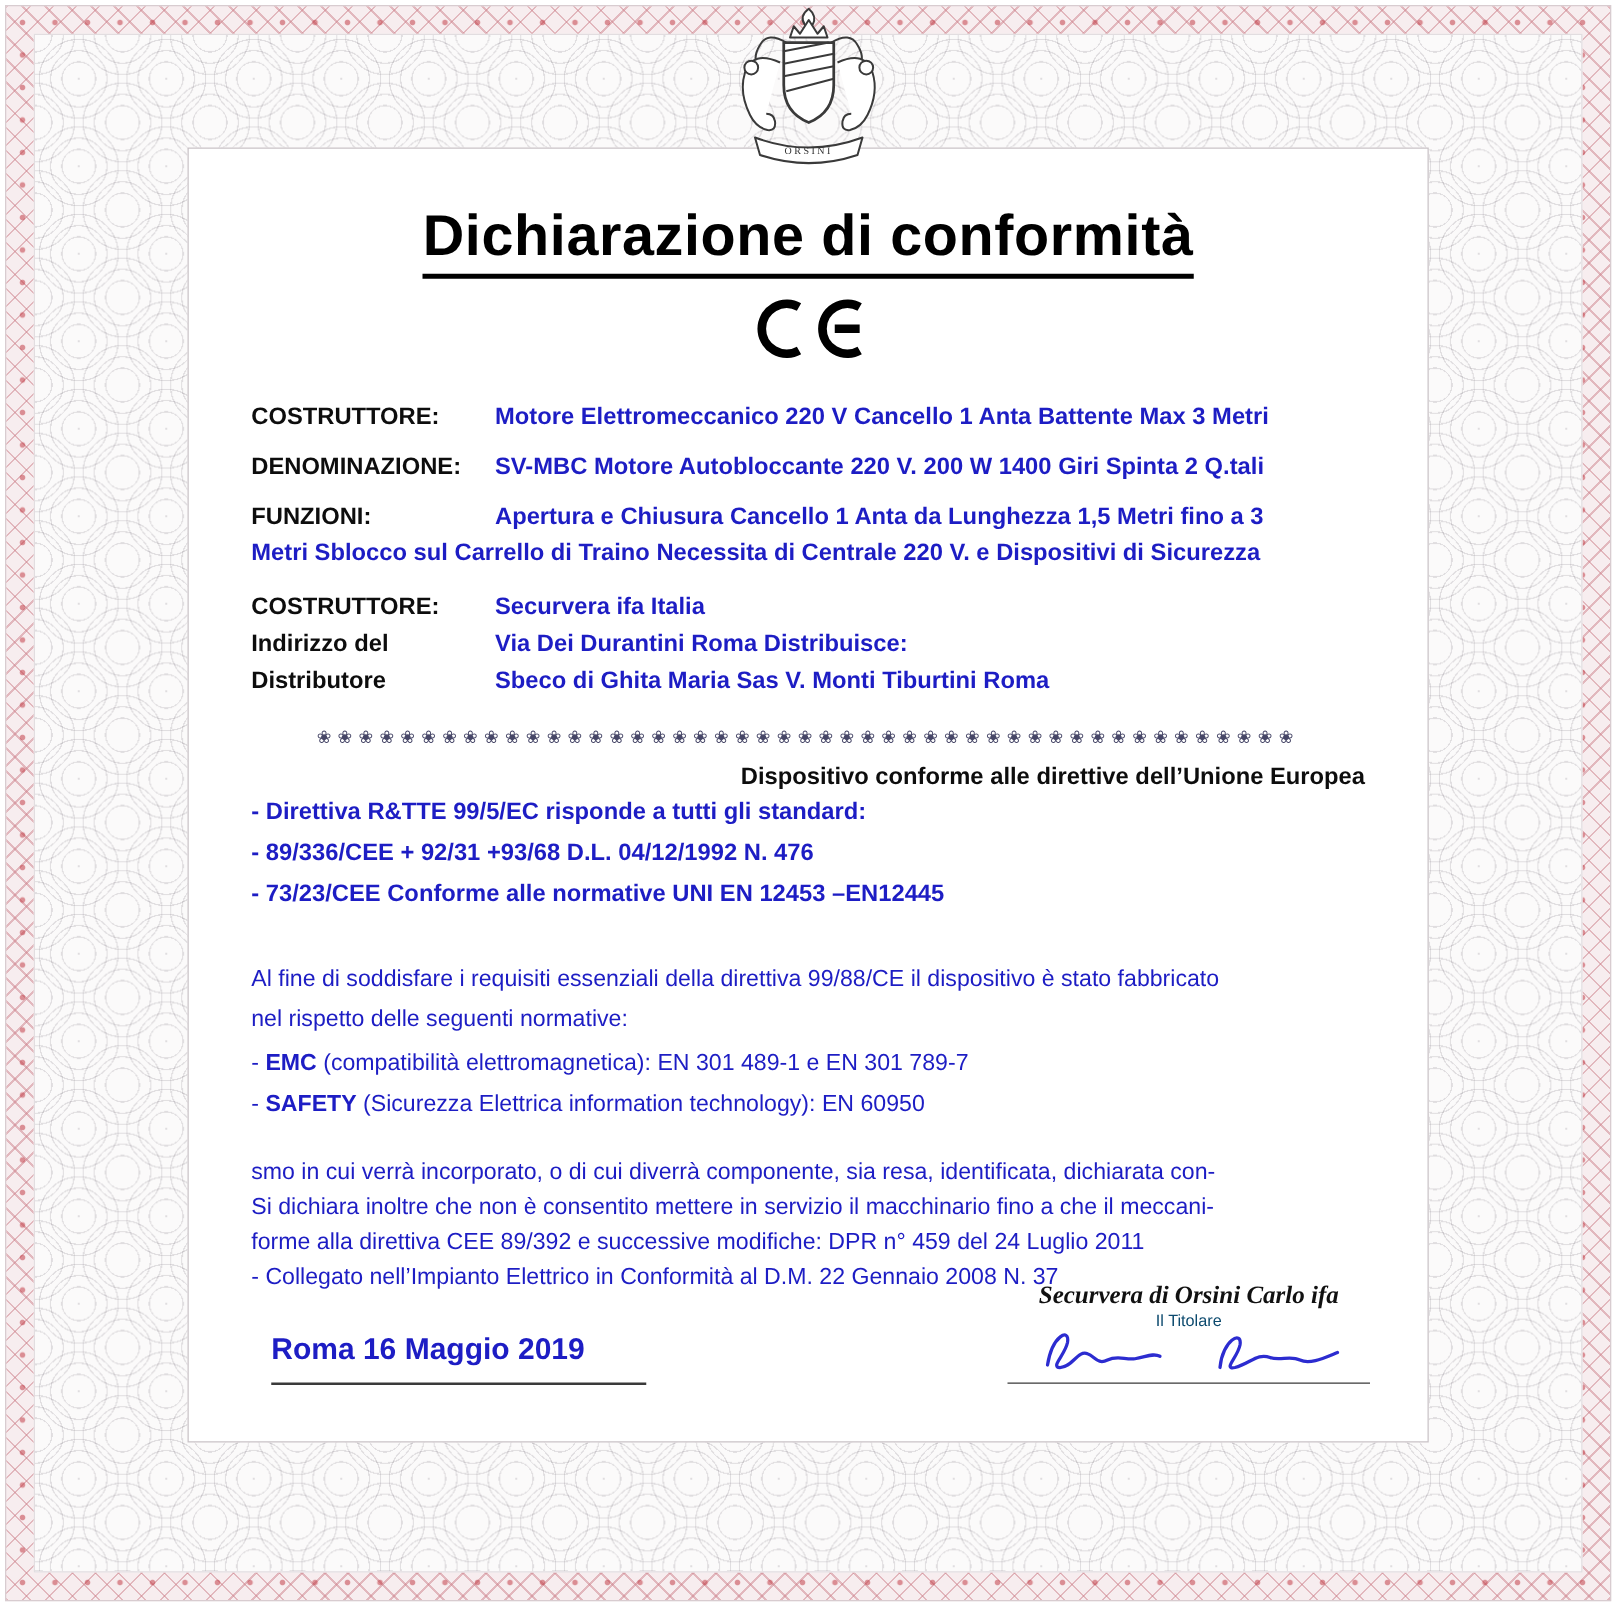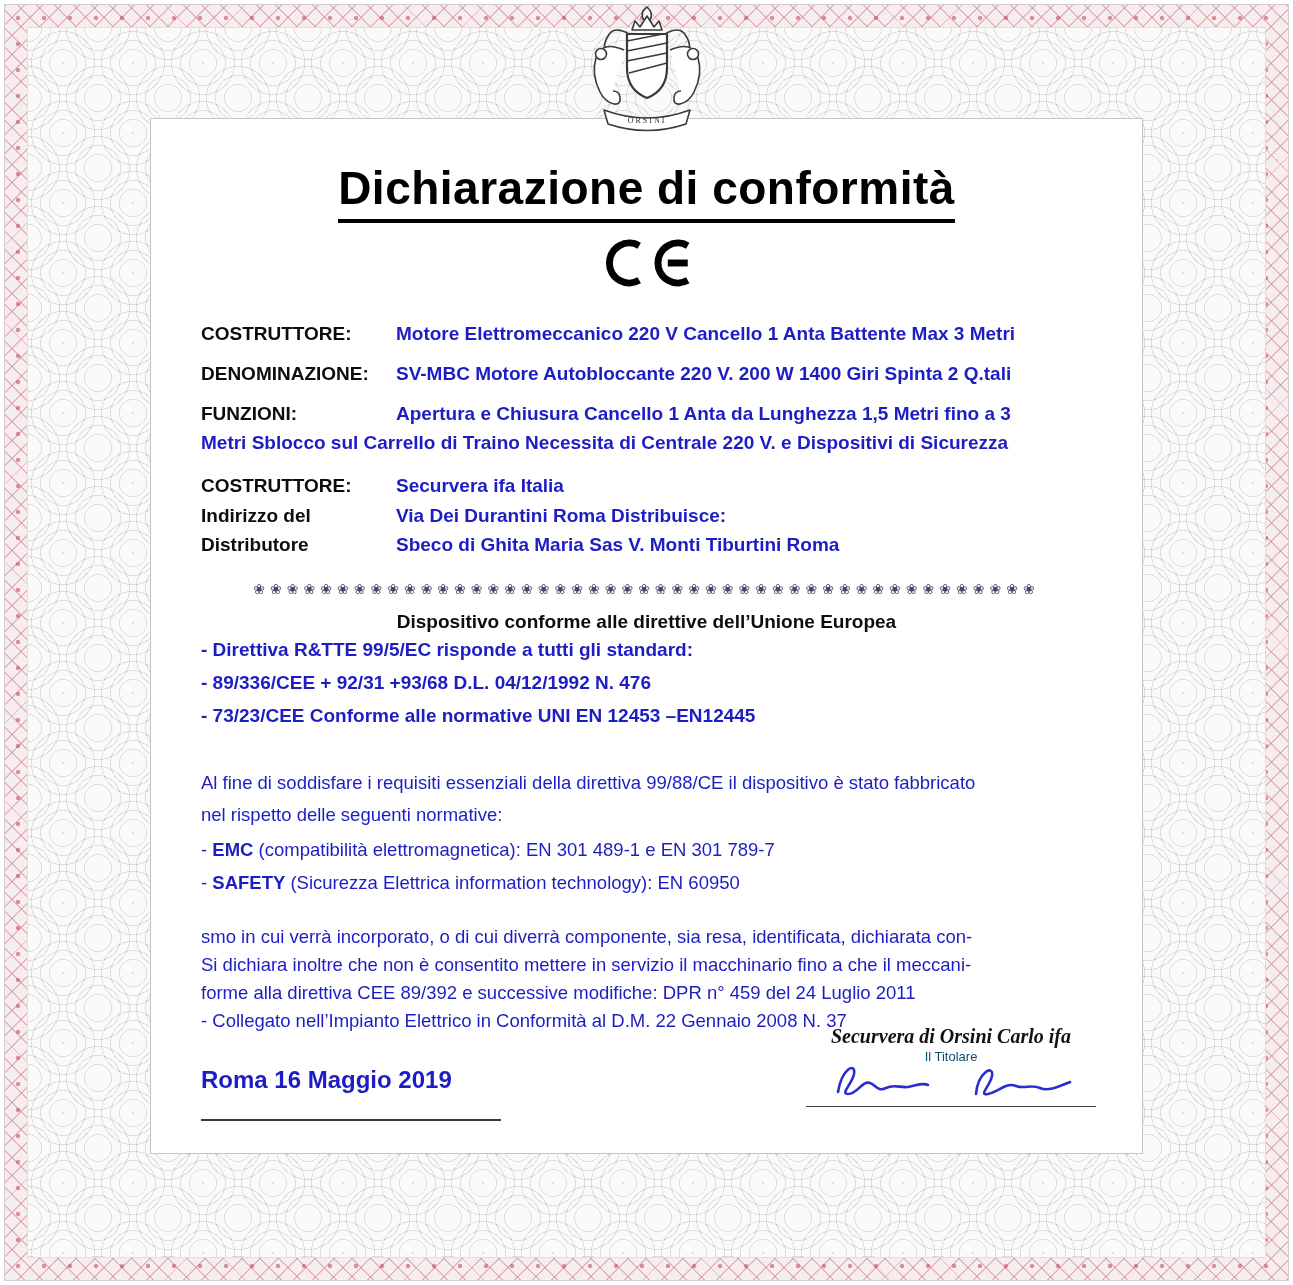--- a/index.html
+++ b/index.html
@@ -56,36 +56,36 @@
   .fvalue { font-weight:bold; color:#1d1dc4; font-size:19px; white-space:nowrap; }
   .fullline { line-height:26px; margin-bottom:14px; }
   .costruttore-row { margin-top:17px; }
   .dist-row { display:grid; grid-template-columns:195px 1fr; margin-top:2px; }
   .dist-row .flabel, .dist-row .fvalue { display:block; line-height:29px; }
   .ornament-row {
     margin-top:22px; text-align:center;
     font-size:14px; letter-spacing:5px; color:#474768;
     white-space:nowrap; overflow:hidden;
   }
-  .conf-heading { margin-top:14px; text-align:center; font-weight:bold; color:#0d0d0d; font-size:19px; }
+  .conf-heading { margin-top:14px; text-align:right; font-weight:bold; color:#0d0d0d; font-size:19px; }
   .directives { margin-top:0; }
   .directives .line { font-weight:bold; color:#1d1dc4; font-size:19px; line-height:33px; white-space:nowrap; }
   .body-blue { color:#1d1dc4; font-size:18.5px; white-space:nowrap; }
   .intro { margin-top:35px; }
   .intro .line { line-height:32px; }
   .std { margin-top:2px; }
   .std .line { line-height:33px; }
   .std b { font-weight:bold; }
   .declaration { margin-top:24px; }
   .declaration .line { line-height:28px; }
   .date-block {
-    position:absolute; left:50px; top:947px;
+    position:absolute; left:66px; top:947px;
     width:300px;
     border-bottom:2px solid #3a3a3a;
-    padding-bottom:25px;
+    padding-bottom:12px;
   }
   .date-text { font-weight:bold; color:#1d1dc4; font-size:24px; white-space:nowrap; }
   .signature-block {
     position:absolute; right:46px; top:906px;
     width:290px; text-align:center;
     border-bottom:1.5px solid #3a3a3a;
     padding-bottom:2px;
   }
   .sig-company { font-family:"Liberation Serif", serif; font-style:italic; font-weight:bold; font-size:20px; color:#111; white-space:nowrap; }
   .sig-role { font-family:Liberation Sans, sans-serif; font-size:13px; color:#0c4a6e; margin-top:1px; }

